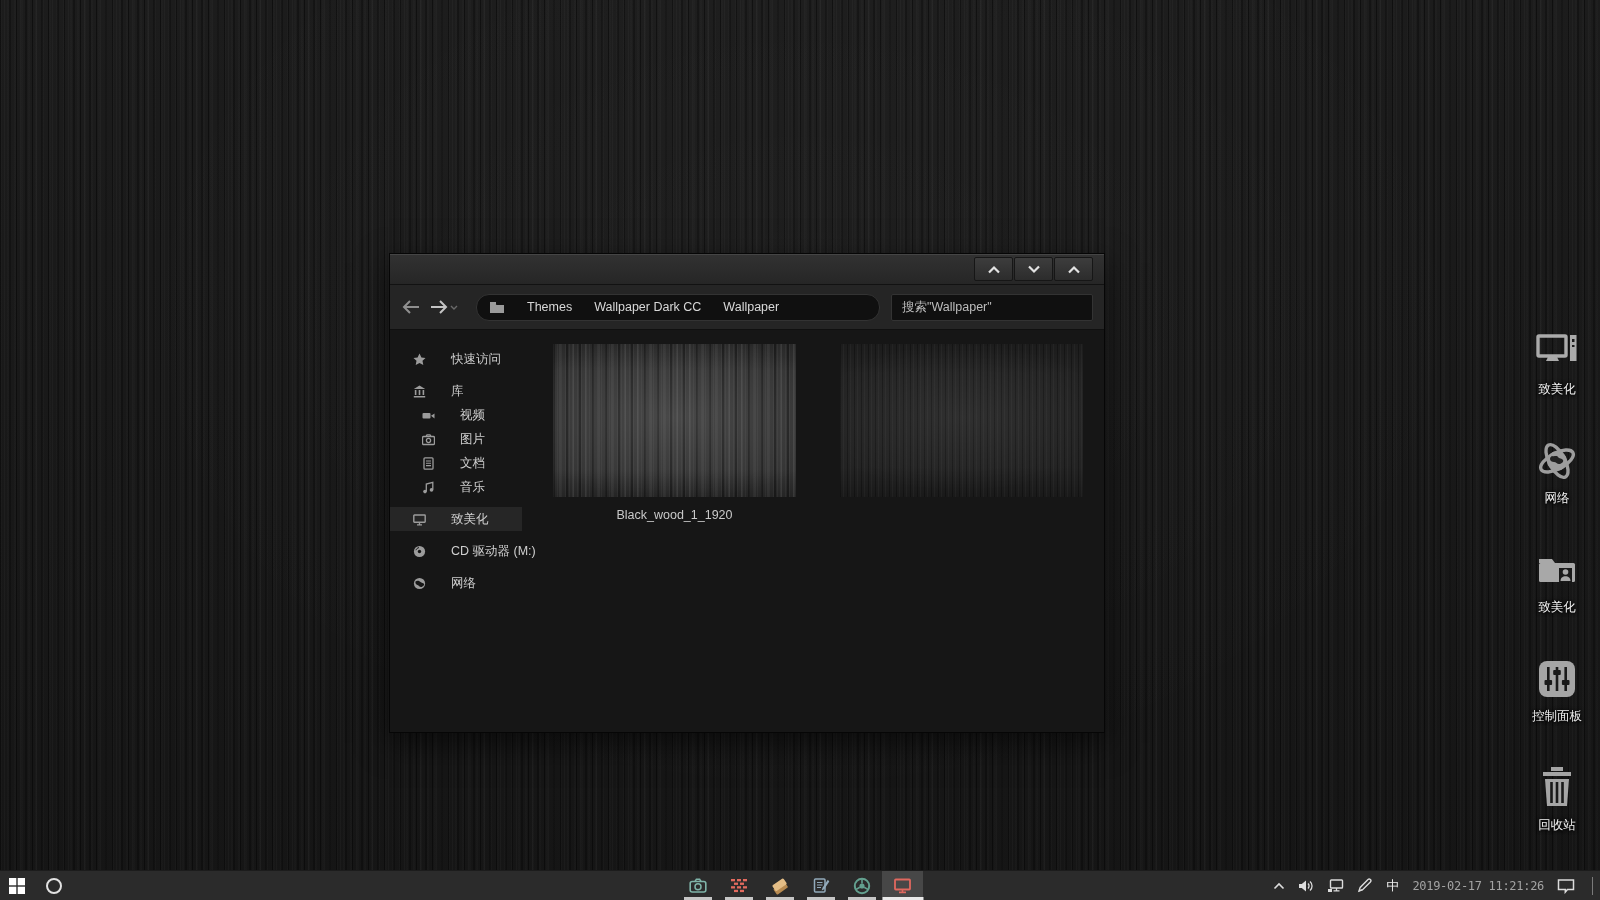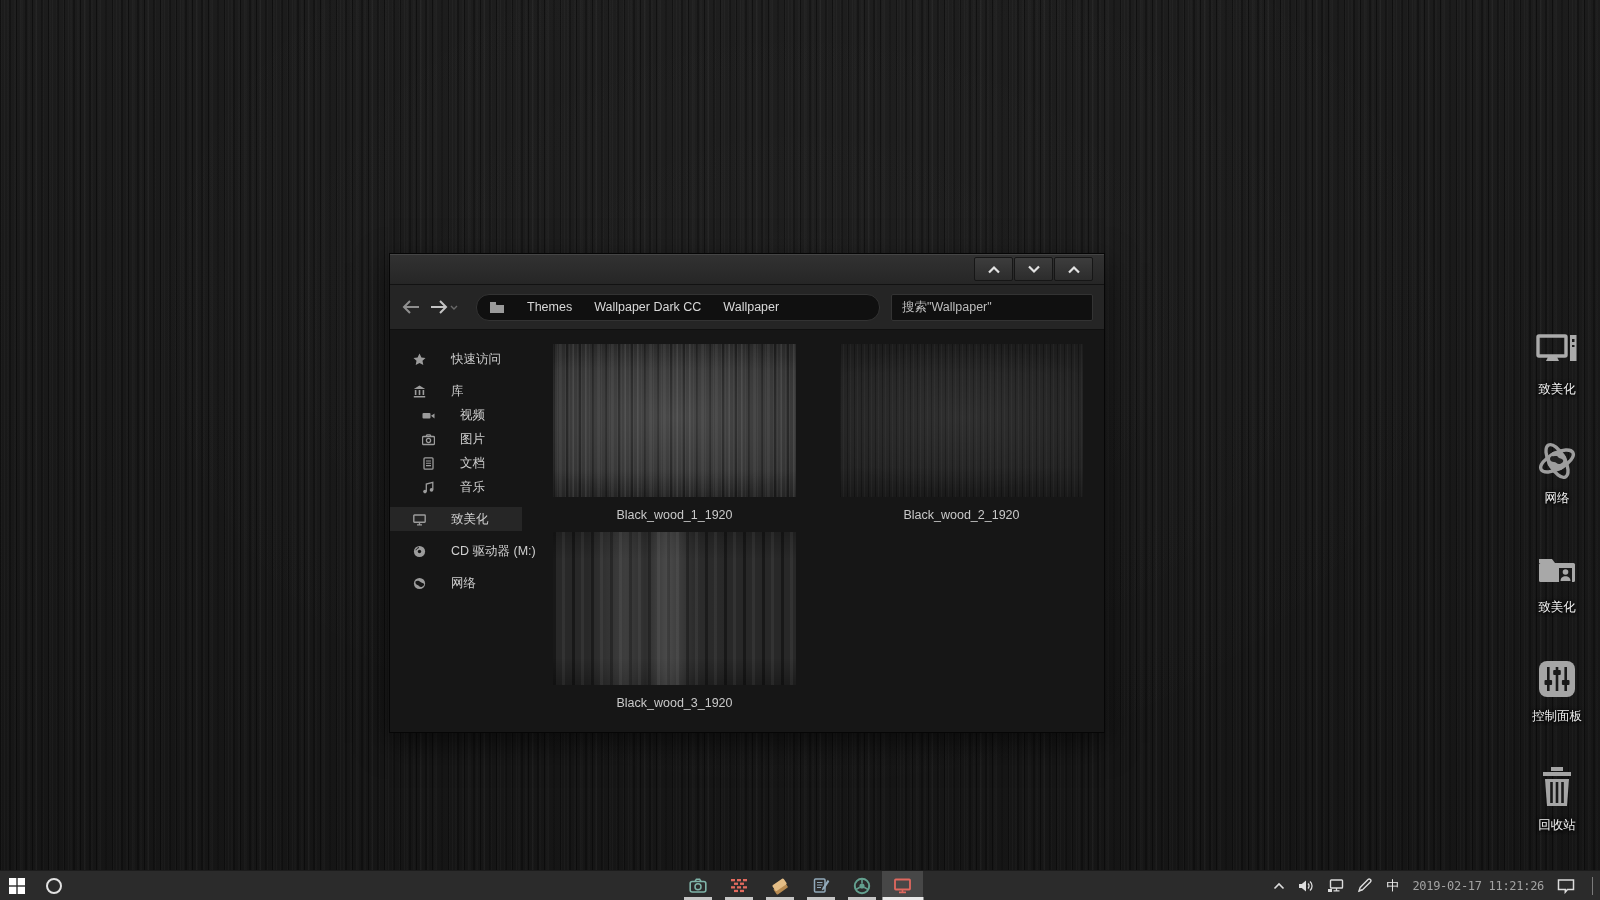--- a/index.html
+++ b/index.html
@@ -328,25 +328,20 @@
       </div>
     </div>
 
     <div class="filearea">
       <div class="file">
         <div class="thumb stripes t1"></div>
         <div class="fname">Black_wood_1_1920</div>
       </div>
       <div class="file">
         <div class="thumb t2"></div>
-        <div class="fname">Black_wood_2_1920</div>
-      </div>
-      <div class="file">
-        <div class="thumb t3"></div>
-        <div class="fname">Black_wood_3_1920</div>
       </div>
     </div>
   </div>
 </div>
 
 <div class="taskbar">
   <div class="tb-left">
     <span class="trayicon">
       <span>
         <svg width="16" height="16" viewBox="0 0 16 16">

